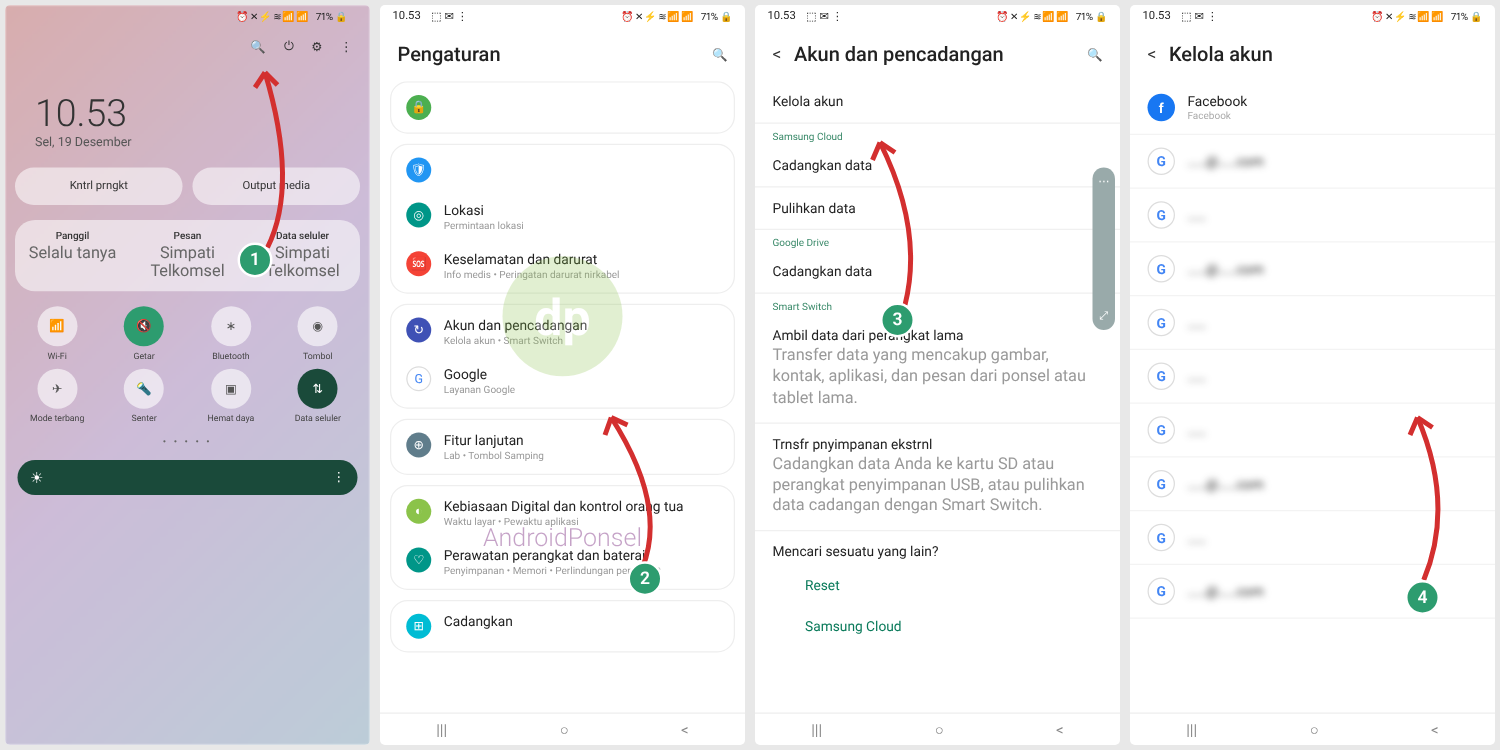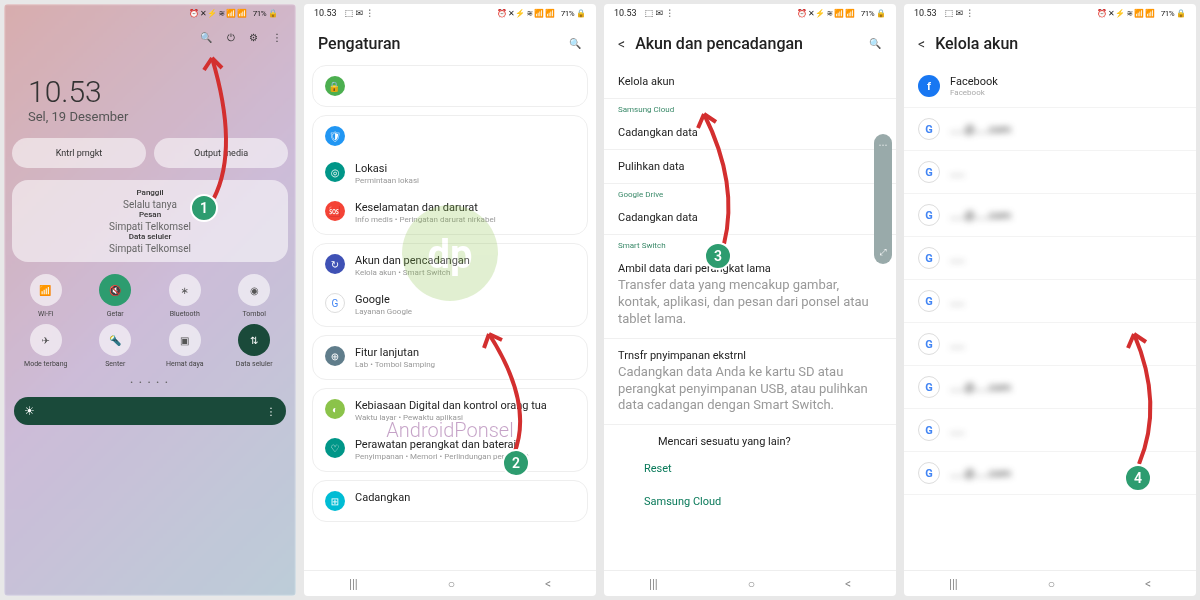--- a/index.html
+++ b/index.html
@@ -9,27 +9,27 @@
   .status-bar { height: 18px; display: flex; align-items: center; justify-content: space-between; padding: 0 10px; font-size: 9px; color: #222; }
   .status-left { display: flex; align-items: center; gap: 3px; }
   .status-right { display: flex; align-items: center; gap: 2px; font-size: 8px; }
   .status-right span { letter-spacing: -0.5px; }
   
   .p1-bg { position: absolute; inset: 0; background: linear-gradient(135deg, #d4a5a5 0%, #c8b5d4 50%, #b5c8d4 100%); filter: blur(1px); opacity: 0.9; }
   .p1-content { position: relative; flex: 1; display: flex; flex-direction: column; padding: 0 8px; }
   .p1-toolbar { display: flex; justify-content: flex-end; gap: 14px; padding: 10px 6px; color: #333; }
   .p1-clock { text-align: left; padding: 20px 16px 8px; color: #333; }
   .p1-time { font-size: 30px; font-weight: 300; }
-  .p1-date { font-size: 13px; color: #555; }
+  .p1-date { font-size: 10px; color: #555; }
   .p1-btn-row { display: flex; gap: 8px; margin: 6px 0; }
   .p1-btn { flex: 1; background: rgba(255,255,255,0.55); border-radius: 16px; padding: 10px 6px; text-align: center; font-size: 9px; color: #333; }
-  .p1-triple { display: flex; background: rgba(255,255,255,0.55); border-radius: 16px; padding: 8px 0; margin: 6px 0; flex-direction: column; }
+  .p1-triple { display: flex; background: rgba(255,255,255,0.55); border-radius: 16px; padding: 8px 0; margin: 6px 0; }
   .p1-trip-item { flex: 1; text-align: center; font-size: 8px; color: #333; }
   .p1-trip-item .t { font-weight: 500; margin-bottom: 2px; }
-  .p1-trip-item .s { color: #666; font-size: 10px; text-align: center; }
+  .p1-trip-item .s { color: #666; font-size: 13px; text-align: center; }
   .p1-qs { display: grid; grid-template-columns: repeat(4, 1fr); gap: 6px; padding: 6px 2px; }
   .p1-qs-item { display: flex; flex-direction: column; align-items: center; gap: 4px; }
   .p1-qs-circle { width: 32px; height: 32px; border-radius: 50%; background: rgba(255,255,255,0.6); display: flex; align-items: center; justify-content: center; color: #555; }
   .p1-qs-circle.active { background: #2d9c6f; color: #fff; }
   .p1-qs-circle.dark { background: #1a4a3a; color: #fff; }
   .p1-qs-label { font-size: 7px; color: #444; text-align: center; }
   .p1-dots { text-align: center; color: #666; font-size: 8px; letter-spacing: 2px; margin: 4px 0; }
   .p1-slider { background: #1a4a3a; border-radius: 18px; height: 28px; margin: 6px 2px; display: flex; align-items: center; padding: 0 10px; position: relative; }
   .p1-slider .sun { color: #fff; font-size: 12px; }
   .p1-slider .dots3 { position: absolute; right: 10px; color: #fff; font-size: 10px; }
@@ -274,21 +274,21 @@
     <div class="simple-row">Cadangkan data</div>
     <div class="section-label">Smart Switch</div>
     <div class="simple-row">
       <div>Ambil data dari perangkat lama</div>
       <div class="s">Transfer data yang mencakup gambar, kontak, aplikasi, dan pesan dari ponsel atau tablet lama.</div>
     </div>
     <div class="simple-row">
       <div>Trnsfr pnyimpanan ekstrnl</div>
       <div class="s">Cadangkan data Anda ke kartu SD atau perangkat penyimpanan USB, atau pulihkan data cadangan dengan Smart Switch.</div>
     </div>
-    <div style="padding:10px 14px 4px; font-size:11px; color:#222;margin-left:40px;">Mencari sesuatu yang lain?</div>
+    <div style="padding:10px 14px 4px; font-size:11px; color:#222;">Mencari sesuatu yang lain?</div>
     <div class="link-row">Reset</div>
     <div class="link-row">Samsung Cloud</div>
   </div>
   <div class="scroll-handle">
       <span>⋯</span>
       <span>⤢</span>
     </div>
   <div class="navbar">
     <span>|||</span>
     <span>○</span>

